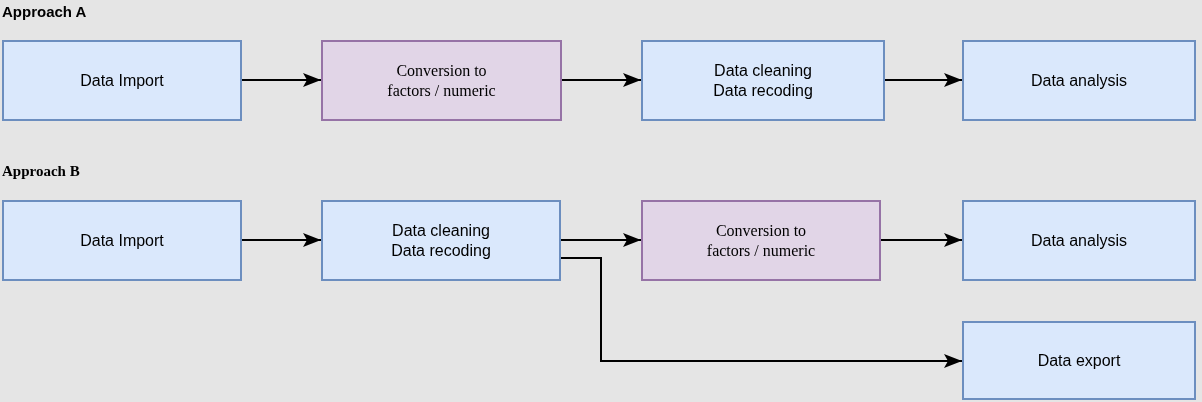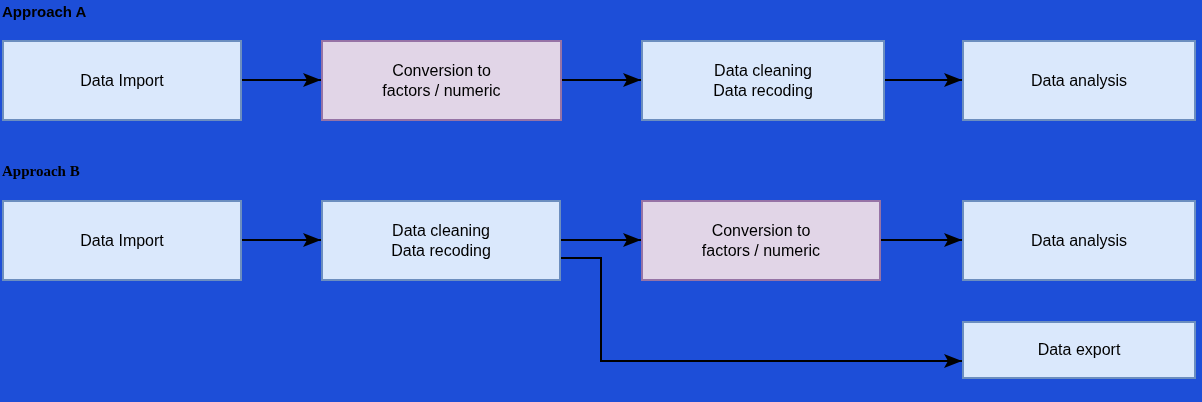--- a/index.html
+++ b/index.html
@@ -5,21 +5,21 @@
   html, body {
     margin: 0;
     padding: 0;
     background: #ffffff;
     font-family: "Liberation Sans", sans-serif;
   }
   .canvas {
     position: relative;
     width: 1202px;
     height: 402px;
-    background: #1d4ed8;
+    background: #e5e5e5;
     overflow: hidden;
   }
   .connectors {
     position: absolute;
     left: 0;
     top: 0;
     width: 1202px;
     height: 402px;
     z-index: 1;
   }
@@ -36,20 +36,21 @@
     color: #000000;
     z-index: 2;
   }
   .node.blue {
     background: #dae8fc;
     border: 2px solid #6c8ebf;
   }
   .node.purple {
     background: #e1d5e7;
     border: 2px solid #9673a6;
+    font-family: Liberation Serif, serif;
   }
   .section-title {
     position: absolute;
     font-size: 15px;
     font-weight: bold;
     color: #000000;
     z-index: 2;
   }
 </style>
 </head>
@@ -103,18 +104,18 @@
     <span>Data recoding</span>
   </div>
   <div class="node purple" style="left:641px; top:200px; width:240px; height:81px;">
     <span>Conversion to</span>
     <span>factors / numeric</span>
   </div>
   <div class="node blue" style="left:962px; top:200px; width:234px; height:81px;">
     <span>Data analysis</span>
     <span></span>
   </div>
-  <div class="node blue" style="left:962px; top:321px; width:234px; height:58px;text-align:center;">
+  <div class="node blue" style="left:962px; top:321px; width:234px; height:79px;text-align:center;">
     <span>Data export</span>
     <span></span>
   </div>
 
 </div>
 
 </body></html>

